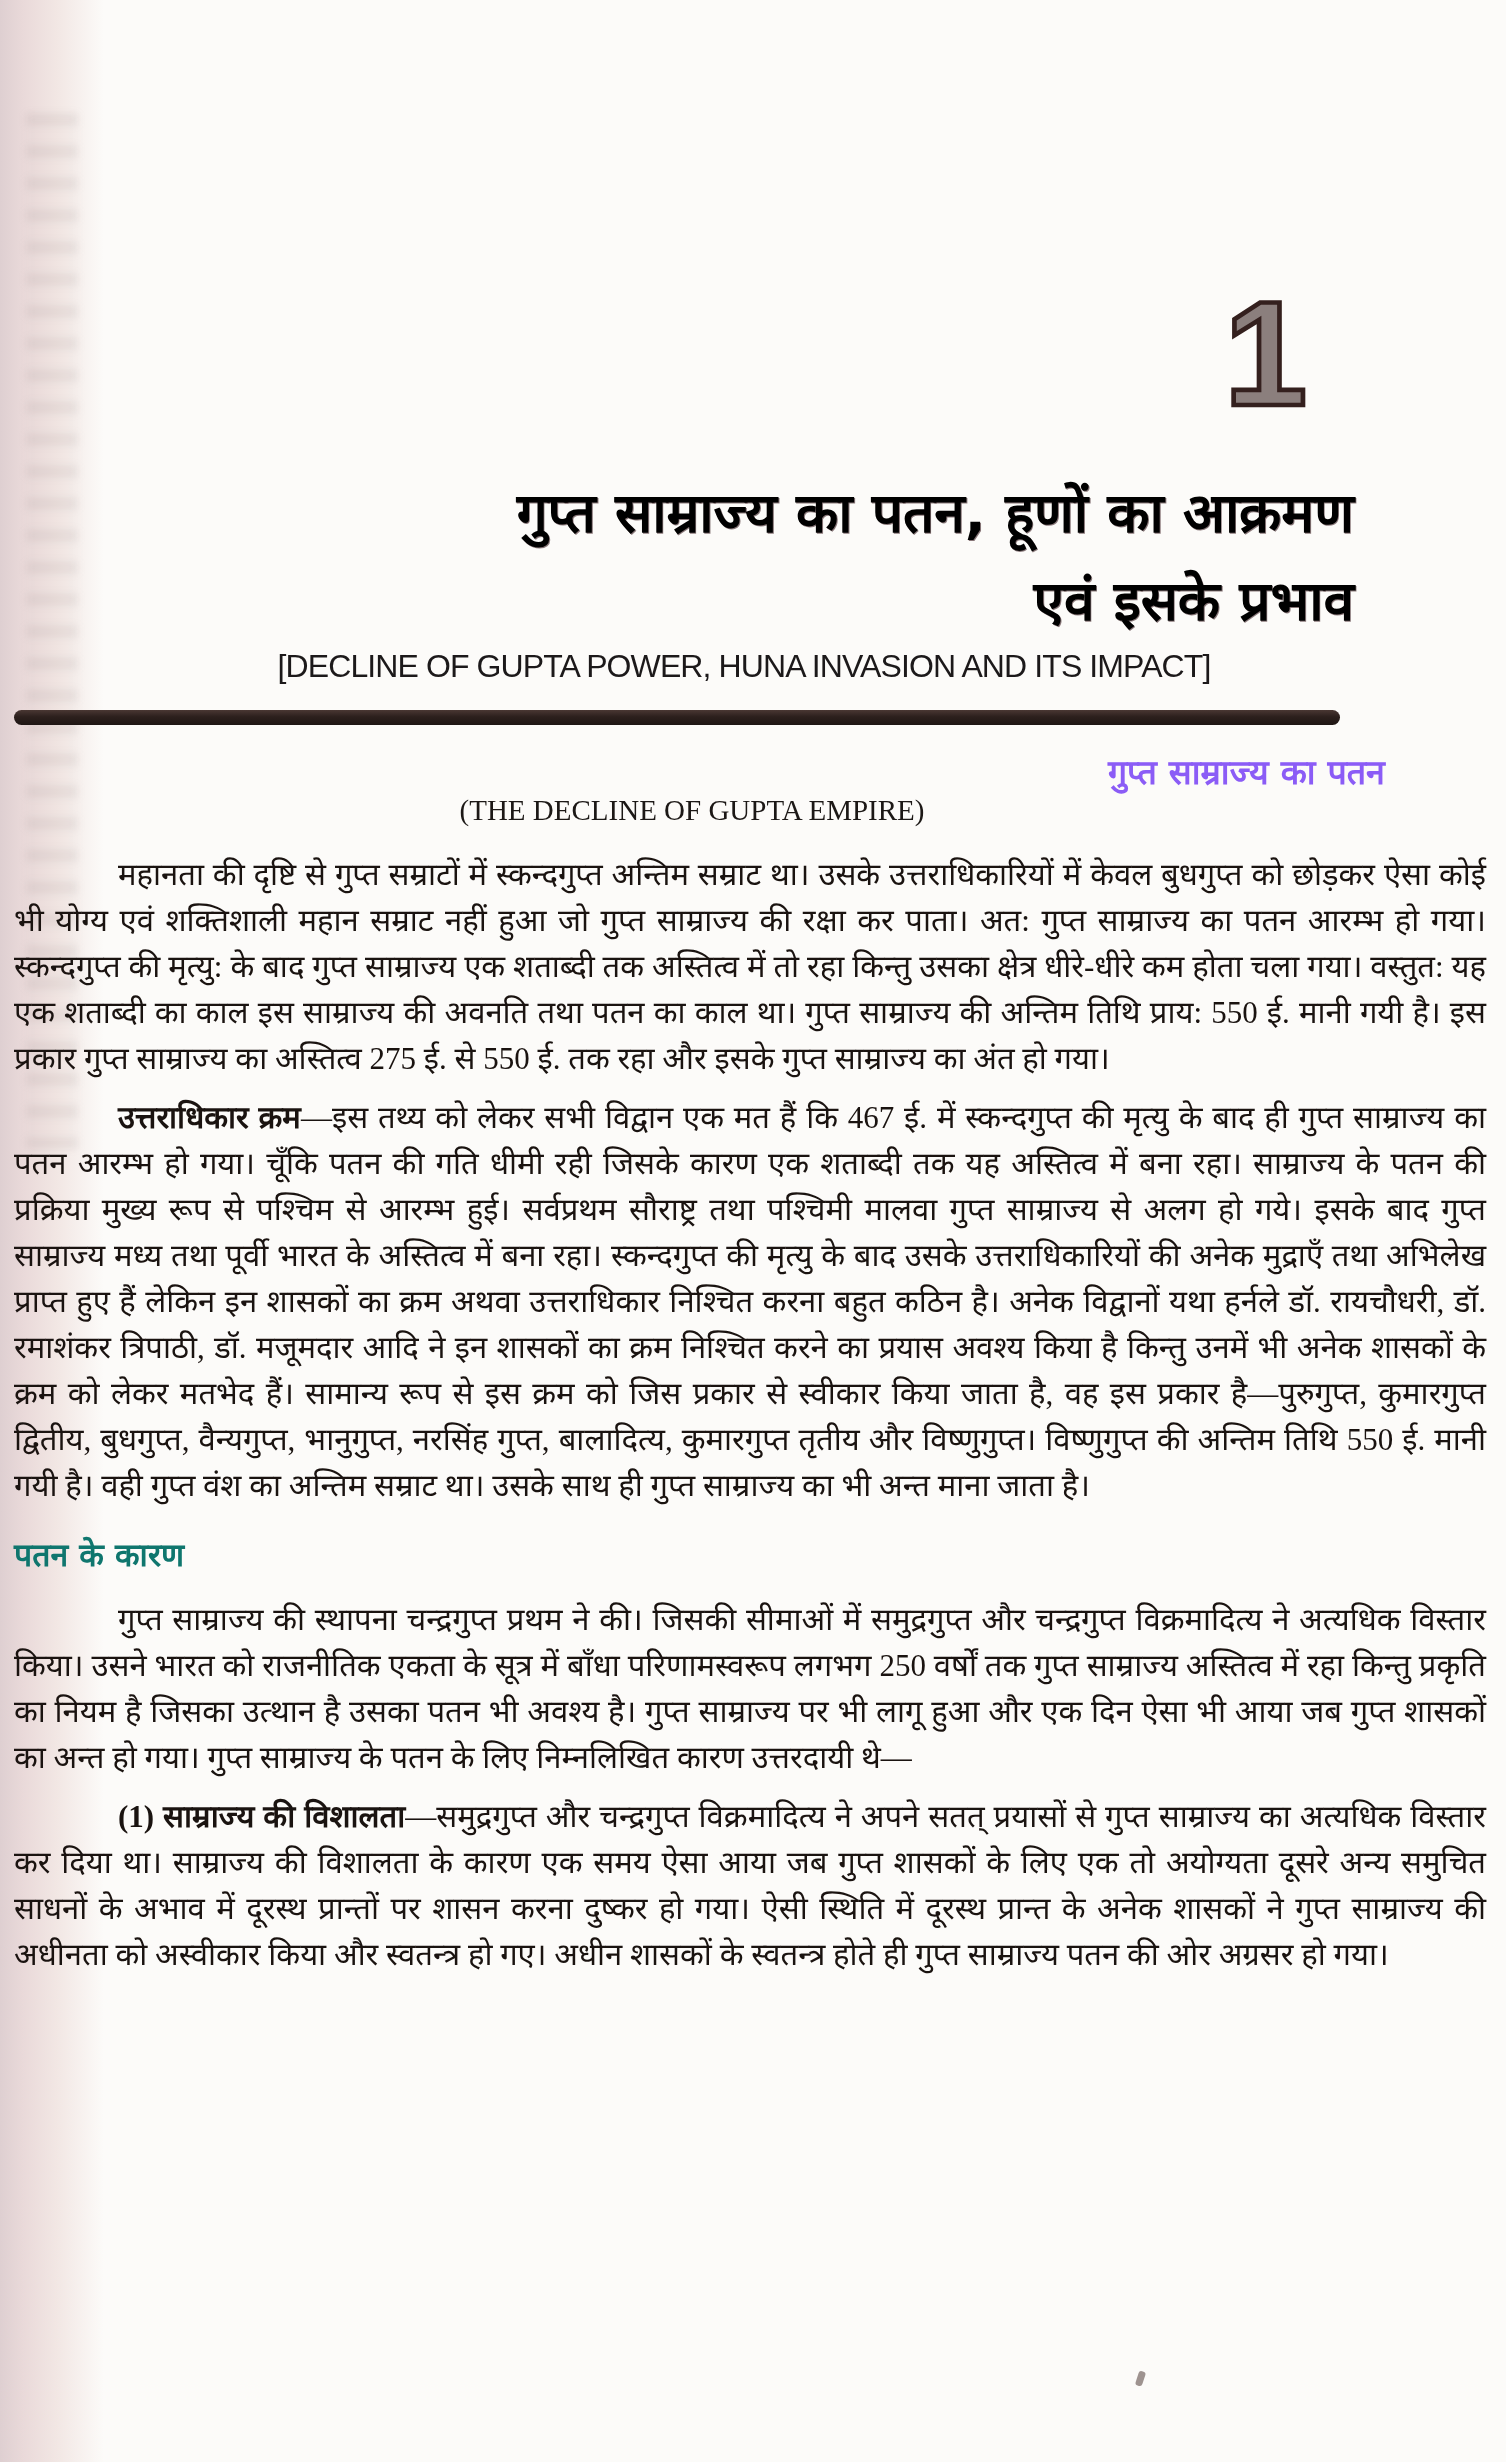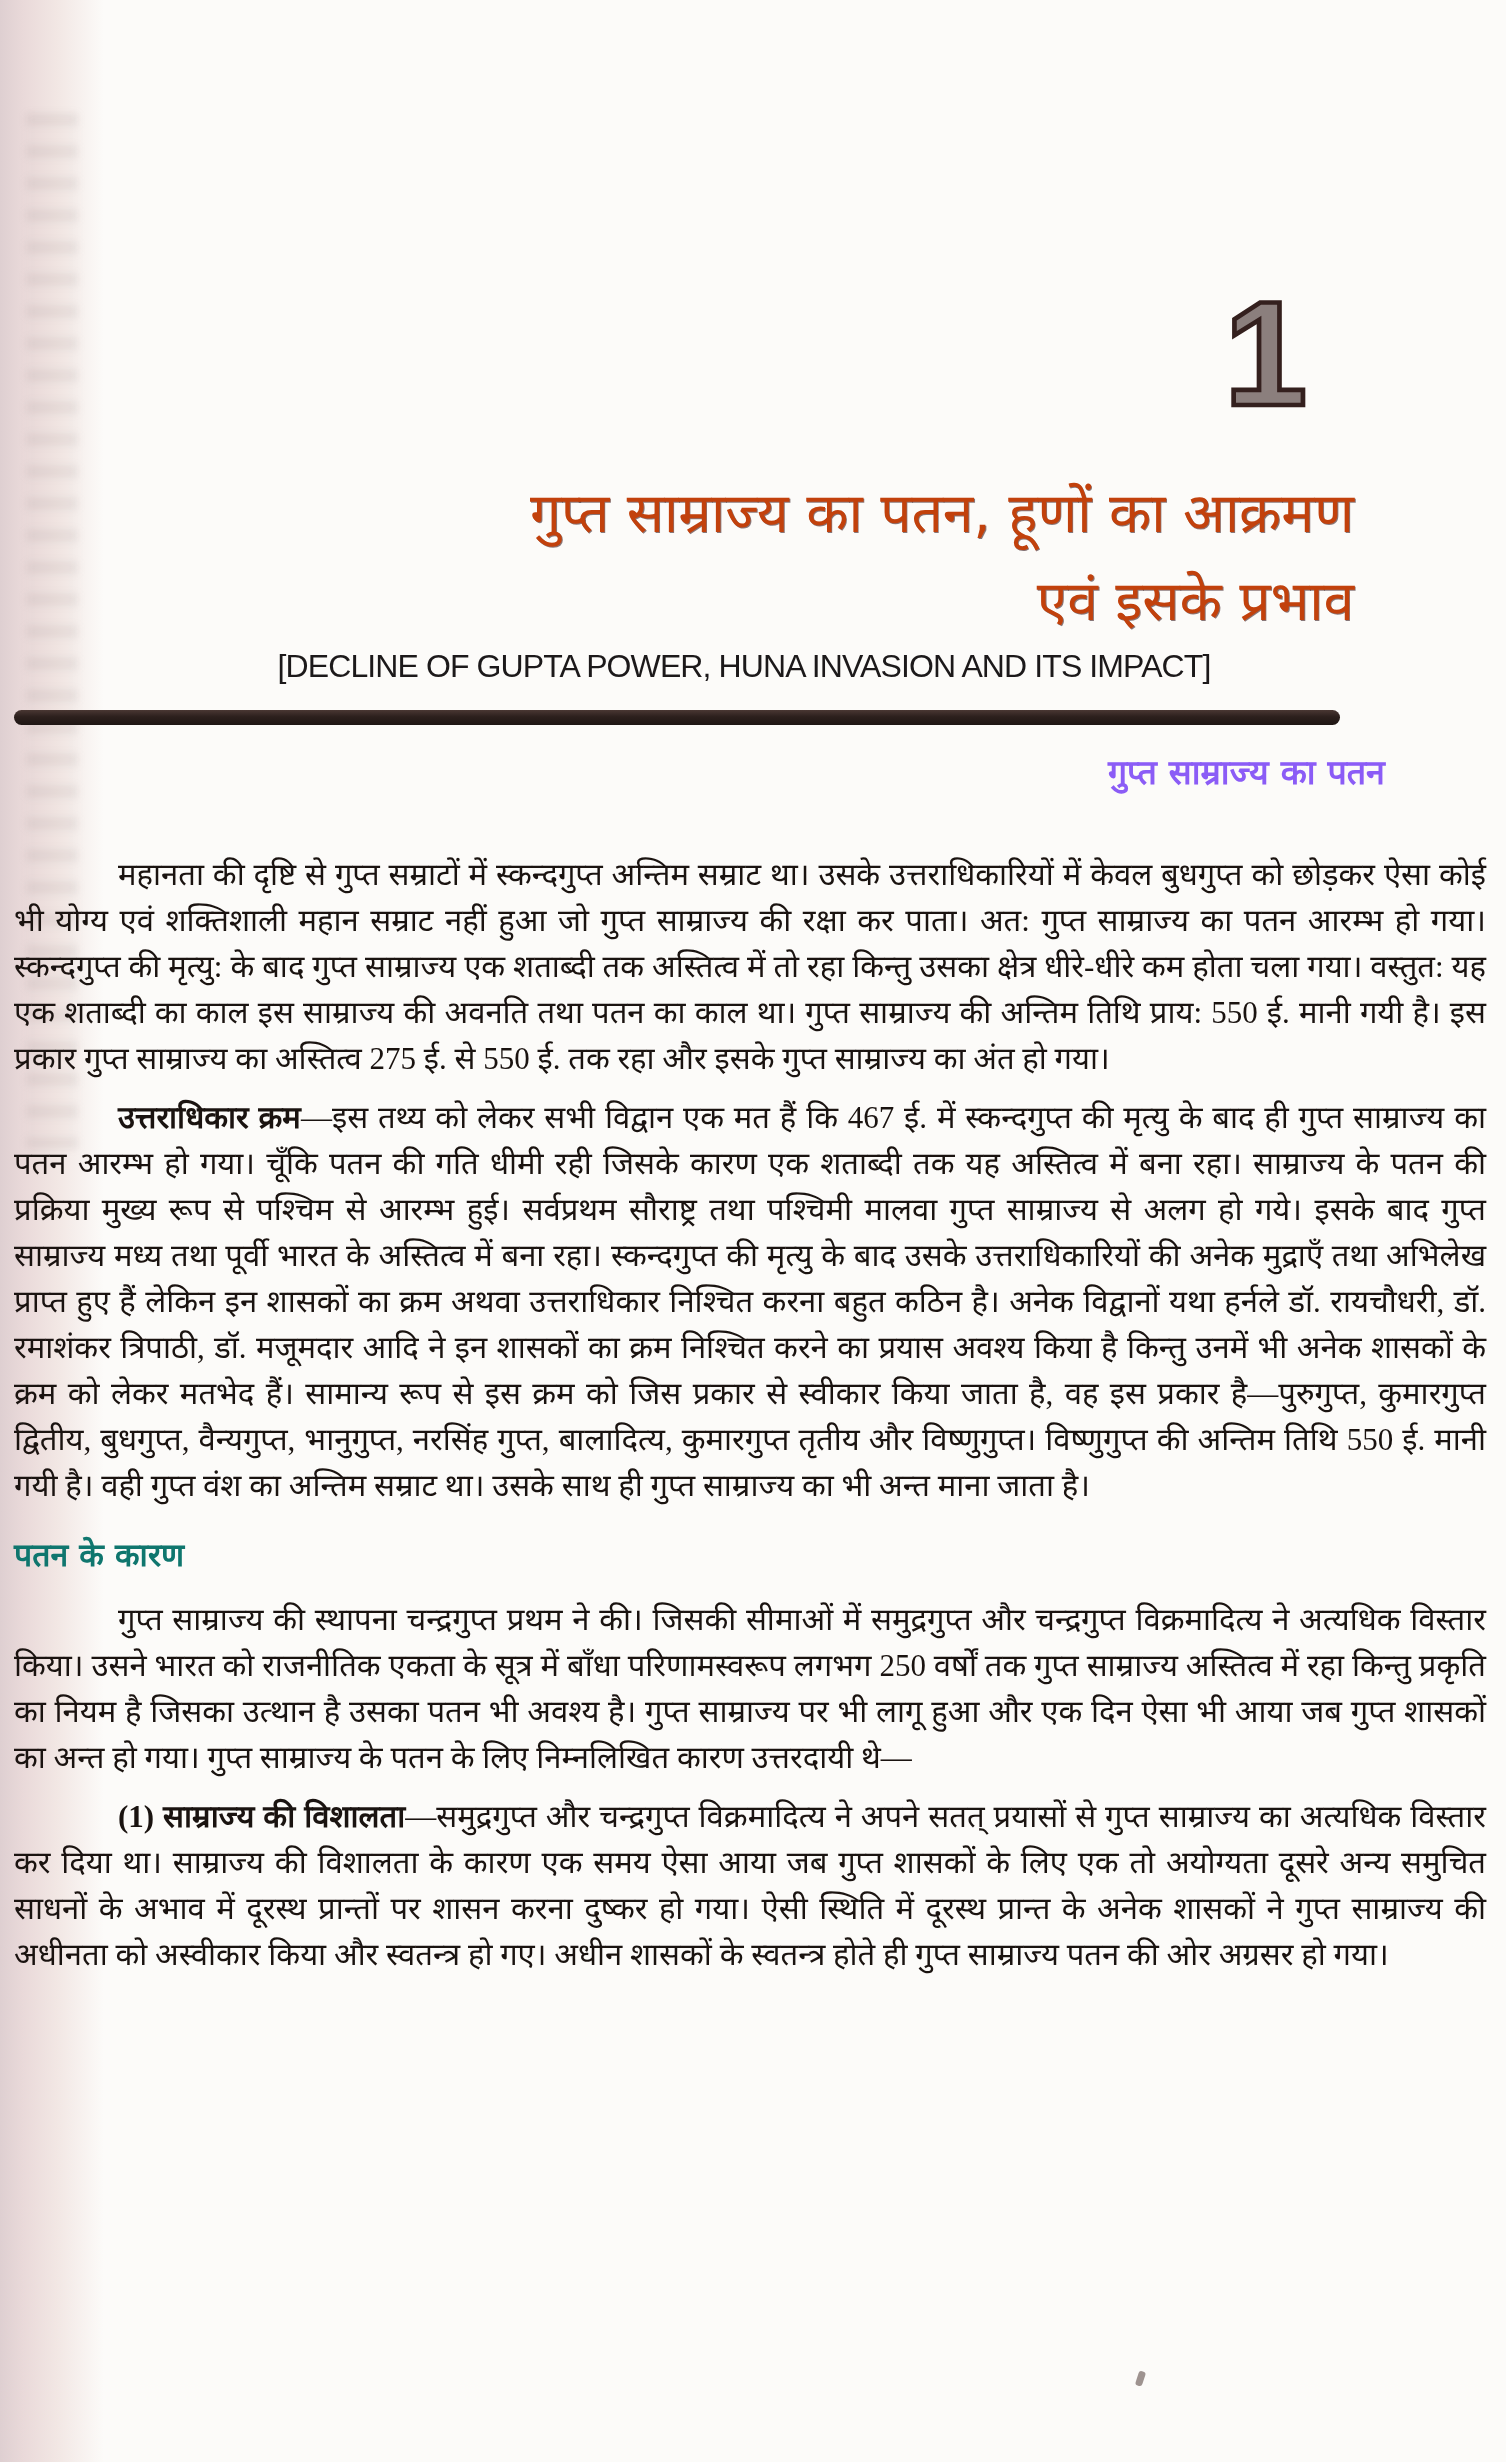--- a/index.html
+++ b/index.html
@@ -36,23 +36,23 @@
     font-size: 149px; line-height: 1;
     color: #8b7f7d;
     -webkit-text-stroke: 4.7px #34201e;
     text-shadow: 0 0 0.9px #34201e;
   }
   .title-hi {
     position: absolute;
     top: 469px; right: 153px; left: 94px;
     text-align: right;
     font-family: "DejaVu Sans", sans-serif;
-    font-weight: normal;
+    font-weight: bold;
     font-size: 55px; line-height: 88px;
-    color: #c2410c;
+    color: #000000;
     text-shadow: 0.9px 0.9px 0 rgba(40,10,14,0.55);
   }
   .title-en {
     position: absolute;
     top: 648px; left: 0; width: 1488px;
     text-align: center;
     font-family: "Liberation Sans", sans-serif;
     font-size: 32px; letter-spacing: -0.9px;
     color: #1c191a;
   }
@@ -121,20 +121,21 @@
   <div class="title-hi">
     <div>गुप्त साम्राज्य का पतन, हूणों का आक्रमण</div>
     <div>एवं इसके प्रभाव</div>
   </div>
 
   <div class="title-en">[DECLINE OF GUPTA POWER, HUNA INVASION AND ITS IMPACT]</div>
 
   <div class="rule"></div>
 
   <div class="sec-hi">गुप्त साम्राज्य का पतन</div>
+  <div class="sec-en">(THE DECLINE OF GUPTA EMPIRE)</div>
 
   <div class="body-text">
     <p class="first indent"><span>महानता की दृष्टि से गुप्त सम्राटों में स्कन्दगुप्त अन्तिम सम्राट था। उसके उत्तराधिकारियों में केवल बुधगुप्त को छोड़कर ऐसा कोई भी योग्य एवं शक्तिशाली महान सम्राट नहीं हुआ जो गुप्त साम्राज्य की रक्षा कर पाता। अत: गुप्त साम्राज्य का पतन आरम्भ हो गया। स्कन्दगुप्त की मृत्यु: के बाद गुप्त साम्राज्य एक शताब्दी तक अस्तित्व में तो रहा किन्तु उसका क्षेत्र धीरे-धीरे कम होता चला गया। वस्तुत: यह एक शताब्दी का काल इस साम्राज्य की अवनति तथा पतन का काल था। गुप्त साम्राज्य की अन्तिम तिथि प्राय: 550 ई. मानी गयी है। इस प्रकार गुप्त साम्राज्य का अस्तित्व 275 ई. से 550 ई. तक रहा और इसके गुप्त साम्राज्य का अंत हो गया।</span></p>
 
     <p class="indent"><b>उत्तराधिकार क्रम</b><span>—इस तथ्य को लेकर सभी विद्वान एक मत हैं कि 467 ई. में स्कन्दगुप्त की मृत्यु के बाद ही गुप्त साम्राज्य का पतन आरम्भ हो गया। चूँकि पतन की गति धीमी रही जिसके कारण एक शताब्दी तक यह अस्तित्व में बना रहा। साम्राज्य के पतन की प्रक्रिया मुख्य रूप से पश्चिम से आरम्भ हुई। सर्वप्रथम सौराष्ट्र तथा पश्चिमी मालवा गुप्त साम्राज्य से अलग हो गये। इसके बाद गुप्त साम्राज्य मध्य तथा पूर्वी भारत के अस्तित्व में बना रहा। स्कन्दगुप्त की मृत्यु के बाद उसके उत्तराधिकारियों की अनेक मुद्राएँ तथा अभिलेख प्राप्त हुए हैं लेकिन इन शासकों का क्रम अथवा उत्तराधिकार निश्चित करना बहुत कठिन है। अनेक विद्वानों यथा हर्नले डॉ. रायचौधरी, डॉ. रमाशंकर त्रिपाठी, डॉ. मजूमदार आदि ने इन शासकों का क्रम निश्चित करने का प्रयास अवश्य किया है किन्तु उनमें भी अनेक शासकों के क्रम को लेकर मतभेद हैं। सामान्य रूप से इस क्रम को जिस प्रकार से स्वीकार किया जाता है, वह इस प्रकार है—पुरुगुप्त, कुमारगुप्त द्वितीय, बुधगुप्त, वैन्यगुप्त, भानुगुप्त, नरसिंह गुप्त, बालादित्य, कुमारगुप्त तृतीय और विष्णुगुप्त। विष्णुगुप्त की अन्तिम तिथि 550 ई. मानी गयी है। वही गुप्त वंश का अन्तिम सम्राट था। उसके साथ ही गुप्त साम्राज्य का भी अन्त माना जाता है।</span></p>
 
     <h3 class="subhead">पतन के कारण</h3>
 
     <p class="indent after-subhead"><span>गुप्त साम्राज्य की स्थापना चन्द्रगुप्त प्रथम ने की। जिसकी सीमाओं में समुद्रगुप्त और चन्द्रगुप्त विक्रमादित्य ने अत्यधिक विस्तार किया। उसने भारत को राजनीतिक एकता के सूत्र में बाँधा परिणामस्वरूप लगभग 250 वर्षों तक गुप्त साम्राज्य अस्तित्व में रहा किन्तु प्रकृति का नियम है जिसका उत्थान है उसका पतन भी अवश्य है। गुप्त साम्राज्य पर भी लागू हुआ और एक दिन ऐसा भी आया जब गुप्त शासकों का अन्त हो गया। गुप्त साम्राज्य के पतन के लिए निम्नलिखित कारण उत्तरदायी थे—</span></p>
 

